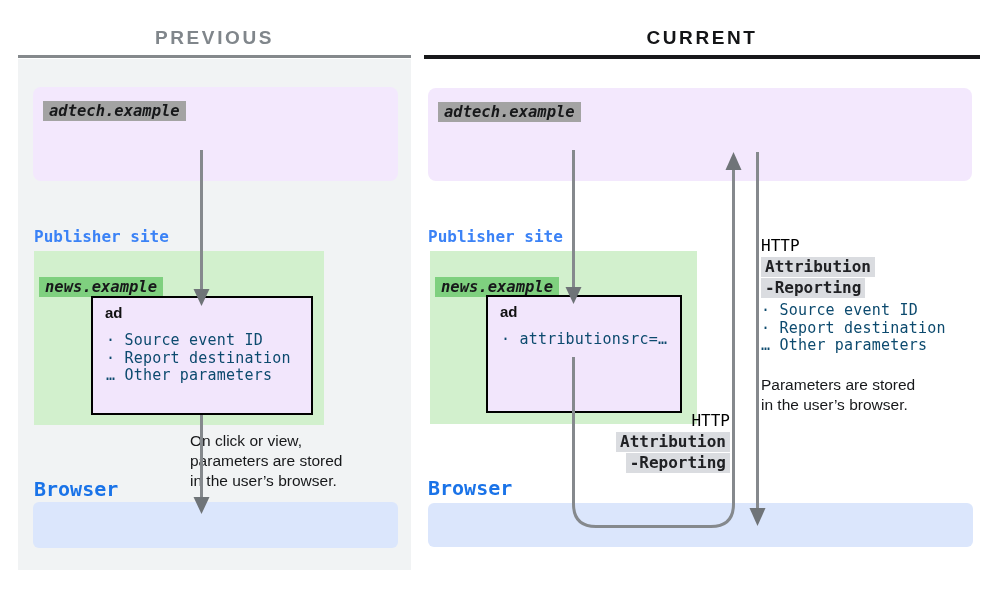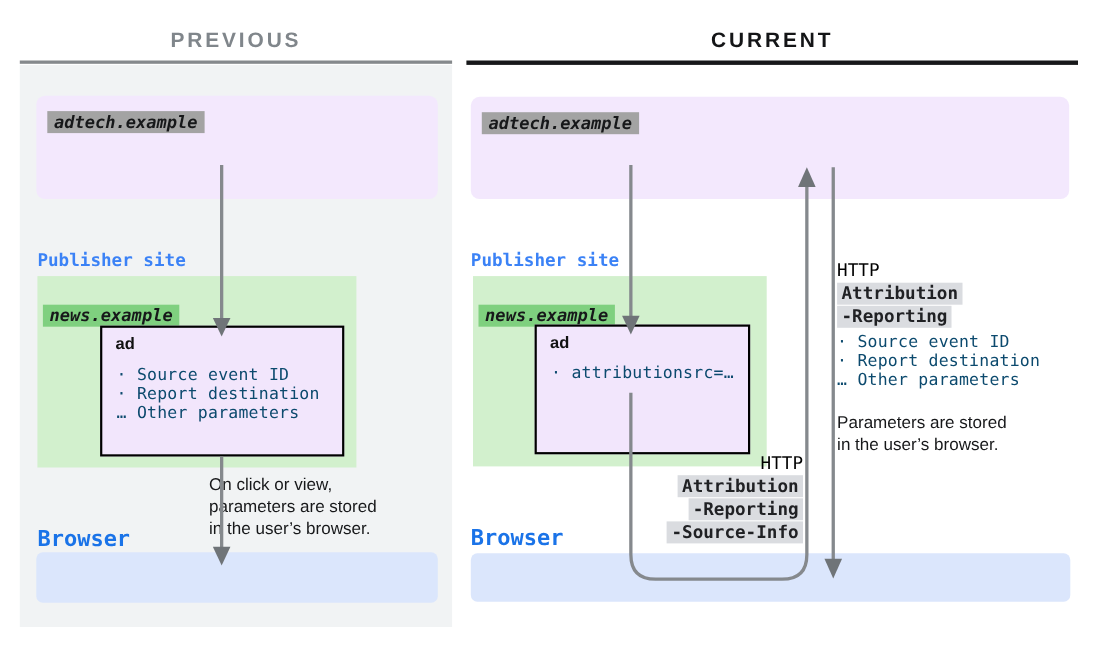--- a/index.html
+++ b/index.html
@@ -120,21 +120,20 @@
     <div class="ad-title">ad</div>
     <div class="param-list mono ad-params">
       <div>· attributionsrc=…</div>
     </div>
   </div>
 
   <div class="hdr-request">
     <div class="http-proto mono">HTTP</div>
     <div class="hdr-line"><span class="chip-gray mono">Attribution</span></div>
     <div class="hdr-line"><span class="chip-gray mono">-Reporting</span></div>
-    <div class="hdr-line"><span class="chip-gray mono">-Source-Info</span></div>
   </div>
 
   <div class="hdr-response">
     <div class="http-proto mono">HTTP</div>
     <div class="hdr-line"><span class="chip-gray mono">Attribution</span></div>
     <div class="hdr-line"><span class="chip-gray mono">-Reporting</span></div>
     <div class="param-list mono response-params">
       <div>· Source event ID</div>
       <div>· Report destination</div>
       <div>… Other parameters</div>

